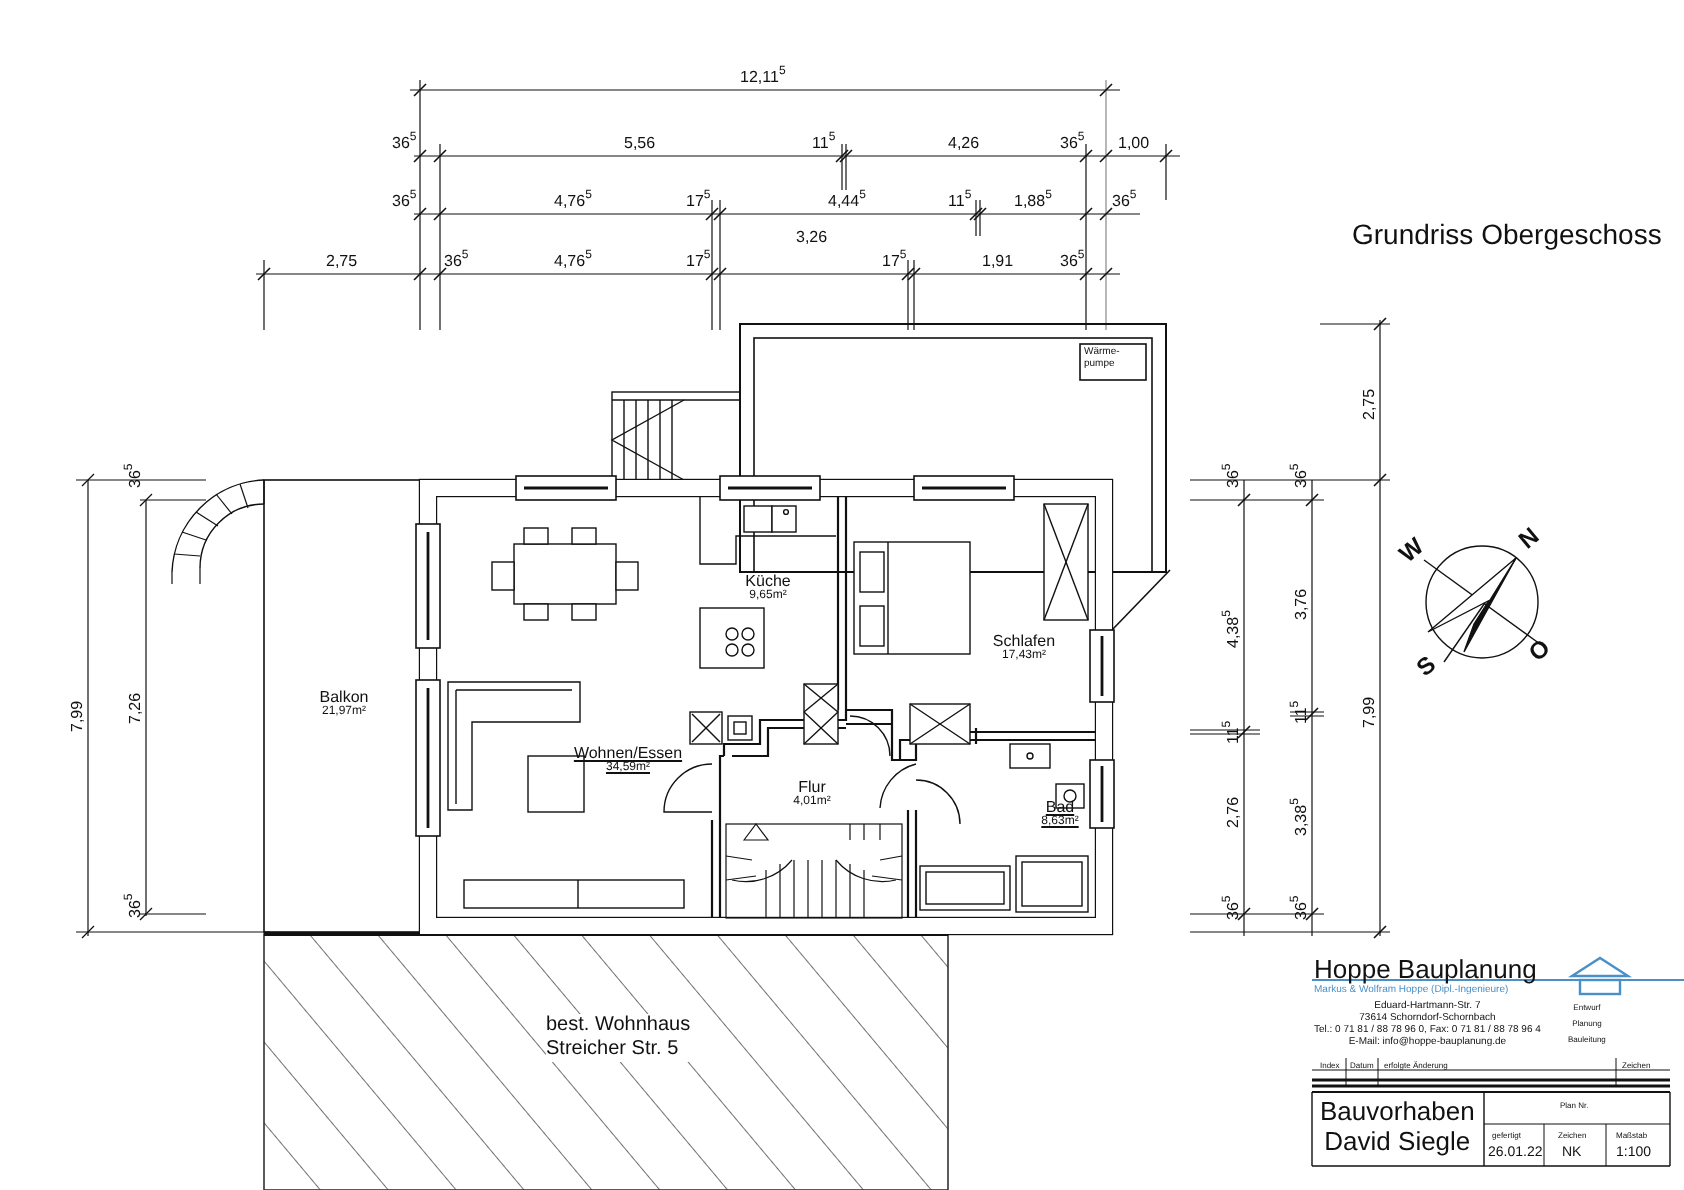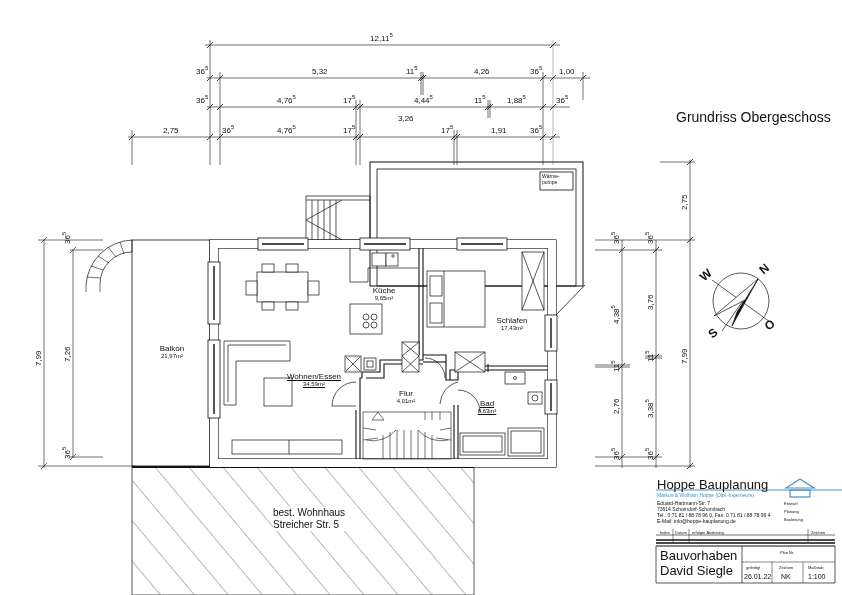--- a/index.html
+++ b/index.html
@@ -5,21 +5,21 @@
   html, body { margin: 0; padding: 0; background: #ffffff; }
   body { width: 842px; height: 595px; position: relative; overflow: hidden; font-family: "Liberation Sans", sans-serif; color: #111; }
   svg.plan { position: absolute; left: 0; top: 0; }
   .txt { position: absolute; white-space: nowrap; font-family: "Liberation Sans", sans-serif; color: #111; }
   .dim { font-size: 8px; }
   .dim sup { font-size: 6px; vertical-align: 4px; line-height: 0; }
   .vdim { transform-origin: left top; transform: rotate(-90deg); }
   .room-name { font-size: 8px; text-align: center; }
   .room-area { font-size: 6px; text-align: center; }
   .title { font-size: 14px; }
-  .tb { position: absolute; font-family: "Liberation Sans", sans-serif; white-space: nowrap; }
+  .tb { position: absolute; font-family: "Liberation Sans", sans-serif; white-space: nowrap; text-align: center; }
 </style>
 </head>
 <body>
 
 <svg class="plan" width="842" height="595" viewBox="0 0 842 595">
   <defs>
     <pattern id="hatch" patternUnits="userSpaceOnUse" width="26" height="26" patternTransform="rotate(-40)">
       <line x1="0" y1="0" x2="0" y2="26" stroke="#333" stroke-width="0.7"></line>
     </pattern>
   </defs>
@@ -315,21 +315,21 @@
     <line x1="656" y1="546" x2="656" y2="583" stroke-width="0.7"></line>
     <line x1="656" y1="583" x2="835" y2="583" stroke-width="0.7"></line>
   </g>
 </svg>
 
 <div class="txt title" style="left:676px; top:109px;">Grundriss Obergeschoss</div>
 
 <div class="txt dim" style="left:370px; top:34px;"><span>12,11</span><sup>5</sup></div>
 
 <div class="txt dim" style="left:196px; top:67px;"><span>36</span><sup>5</sup></div>
-<div class="txt dim" style="left:312px; top:67px;"><span>5,32</span><sup></sup></div>
+<div class="txt dim" style="left:312px; top:67px;"><span>5,56</span><sup></sup></div>
 <div class="txt dim" style="left:406px; top:67px;"><span>11</span><sup>5</sup></div>
 <div class="txt dim" style="left:474px; top:67px;"><span>4,26</span><sup></sup></div>
 <div class="txt dim" style="left:530px; top:67px;"><span>36</span><sup>5</sup></div>
 <div class="txt dim" style="left:559px; top:67px;"><span>1,00</span><sup></sup></div>
 
 <div class="txt dim" style="left:196px; top:96px;"><span>36</span><sup>5</sup></div>
 <div class="txt dim" style="left:277px; top:96px;"><span>4,76</span><sup>5</sup></div>
 <div class="txt dim" style="left:343px; top:96px;"><span>17</span><sup>5</sup></div>
 <div class="txt dim" style="left:414px; top:96px;"><span>4,44</span><sup>5</sup></div>
 <div class="txt dim" style="left:474px; top:96px;"><span>11</span><sup>5</sup></div>
@@ -378,21 +378,21 @@
   <div class="room-area">34,59m²</div>
 </div>
 <div class="txt" style="left:386px; top:389px; width:40px;">
   <div class="room-name">Flur</div>
   <div class="room-area">4,01m²</div>
 </div>
 <div class="txt" style="left:490px; top:316px; width:44px;">
   <div class="room-name">Schlafen</div>
   <div class="room-area">17,43m²</div>
 </div>
-<div class="txt" style="left:467px; top:399px; width:40px;text-decoration:underline;">
+<div class="txt" style="left:510px; top:399px; width:40px;text-decoration:underline;">
   <div class="room-name">Bad</div>
   <div class="room-area">8,63m²</div>
 </div>
 
 <div class="txt" style="left:542px; top:173px; font-size:5px; line-height:6px;">
   <div>Wärme-</div>
   <div>pumpe</div>
 </div>
 
 <div class="txt" style="left:273px; top:507px; font-size:10px; line-height:12px; background:#fff;">

